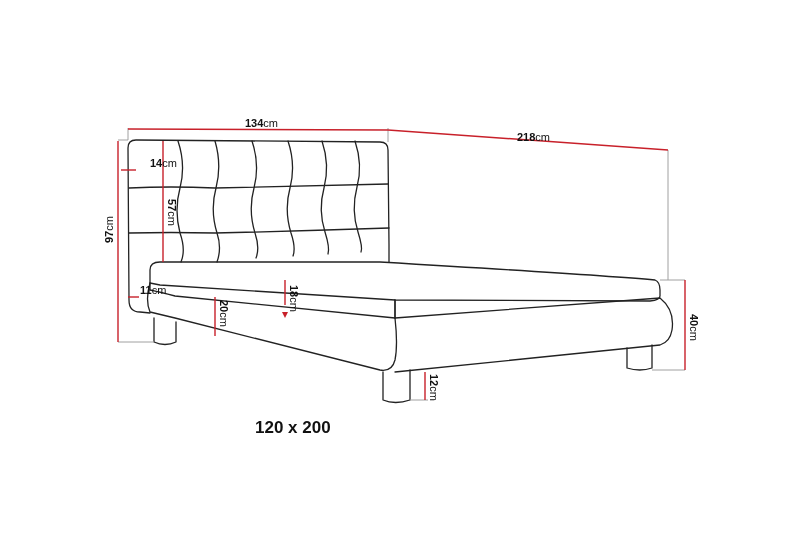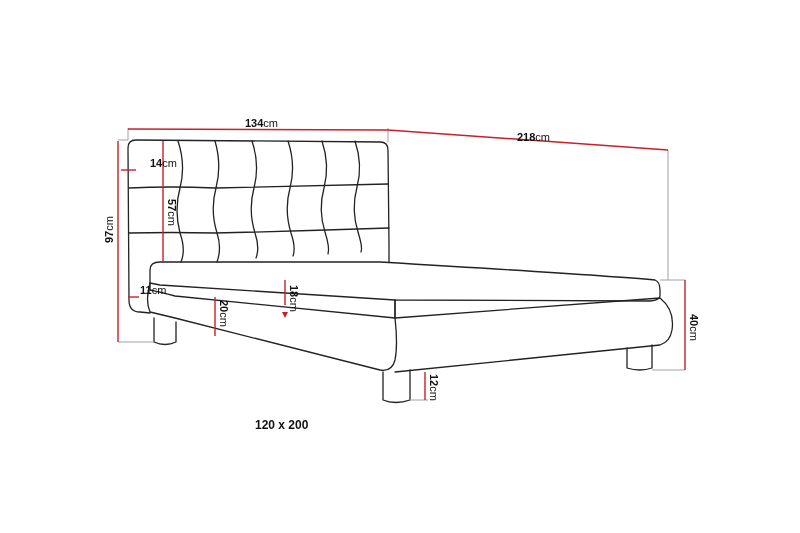--- a/index.html
+++ b/index.html
@@ -3,21 +3,21 @@
 <meta charset="utf-8">
 <style>
   html, body { margin:0; padding:0; background:#ffffff; }
   body { width:800px; height:533px; overflow:hidden; position:relative;
          font-family:"Liberation Sans", sans-serif; }
   #diagram { position:absolute; left:0; top:0; width:640px; height:533px; }
   .lbl { position:absolute; font-size:11px; color:#111; white-space:nowrap; line-height:1; }
   .lbl b { font-weight:bold; }
   .vert { transform-origin:left top; transform:rotate(90deg); }
   .vert-ccw { transform-origin:left top; transform:rotate(-90deg); }
-  .caption { position:absolute; left:255px; top:418px; font-size:12px; font-weight:bold; color:#111; }
+  .caption { position:absolute; left:255px; top:418px; font-size:17px; font-weight:bold; color:#111; }
 </style>
 </head>
 <body>
 
 <div id="diagram">
   <svg width="800" height="533" viewBox="0 0 800 533">
     <g fill="none" stroke="#222" stroke-width="1.3" stroke-linejoin="round" stroke-linecap="round">
 
       <path d="M128,148 Q128,140 136,140 L380,142 Q388,142 388,150 L389,245
                L389,262 M128,148 L129,300 Q129,312 140,312 L150,313"></path>

